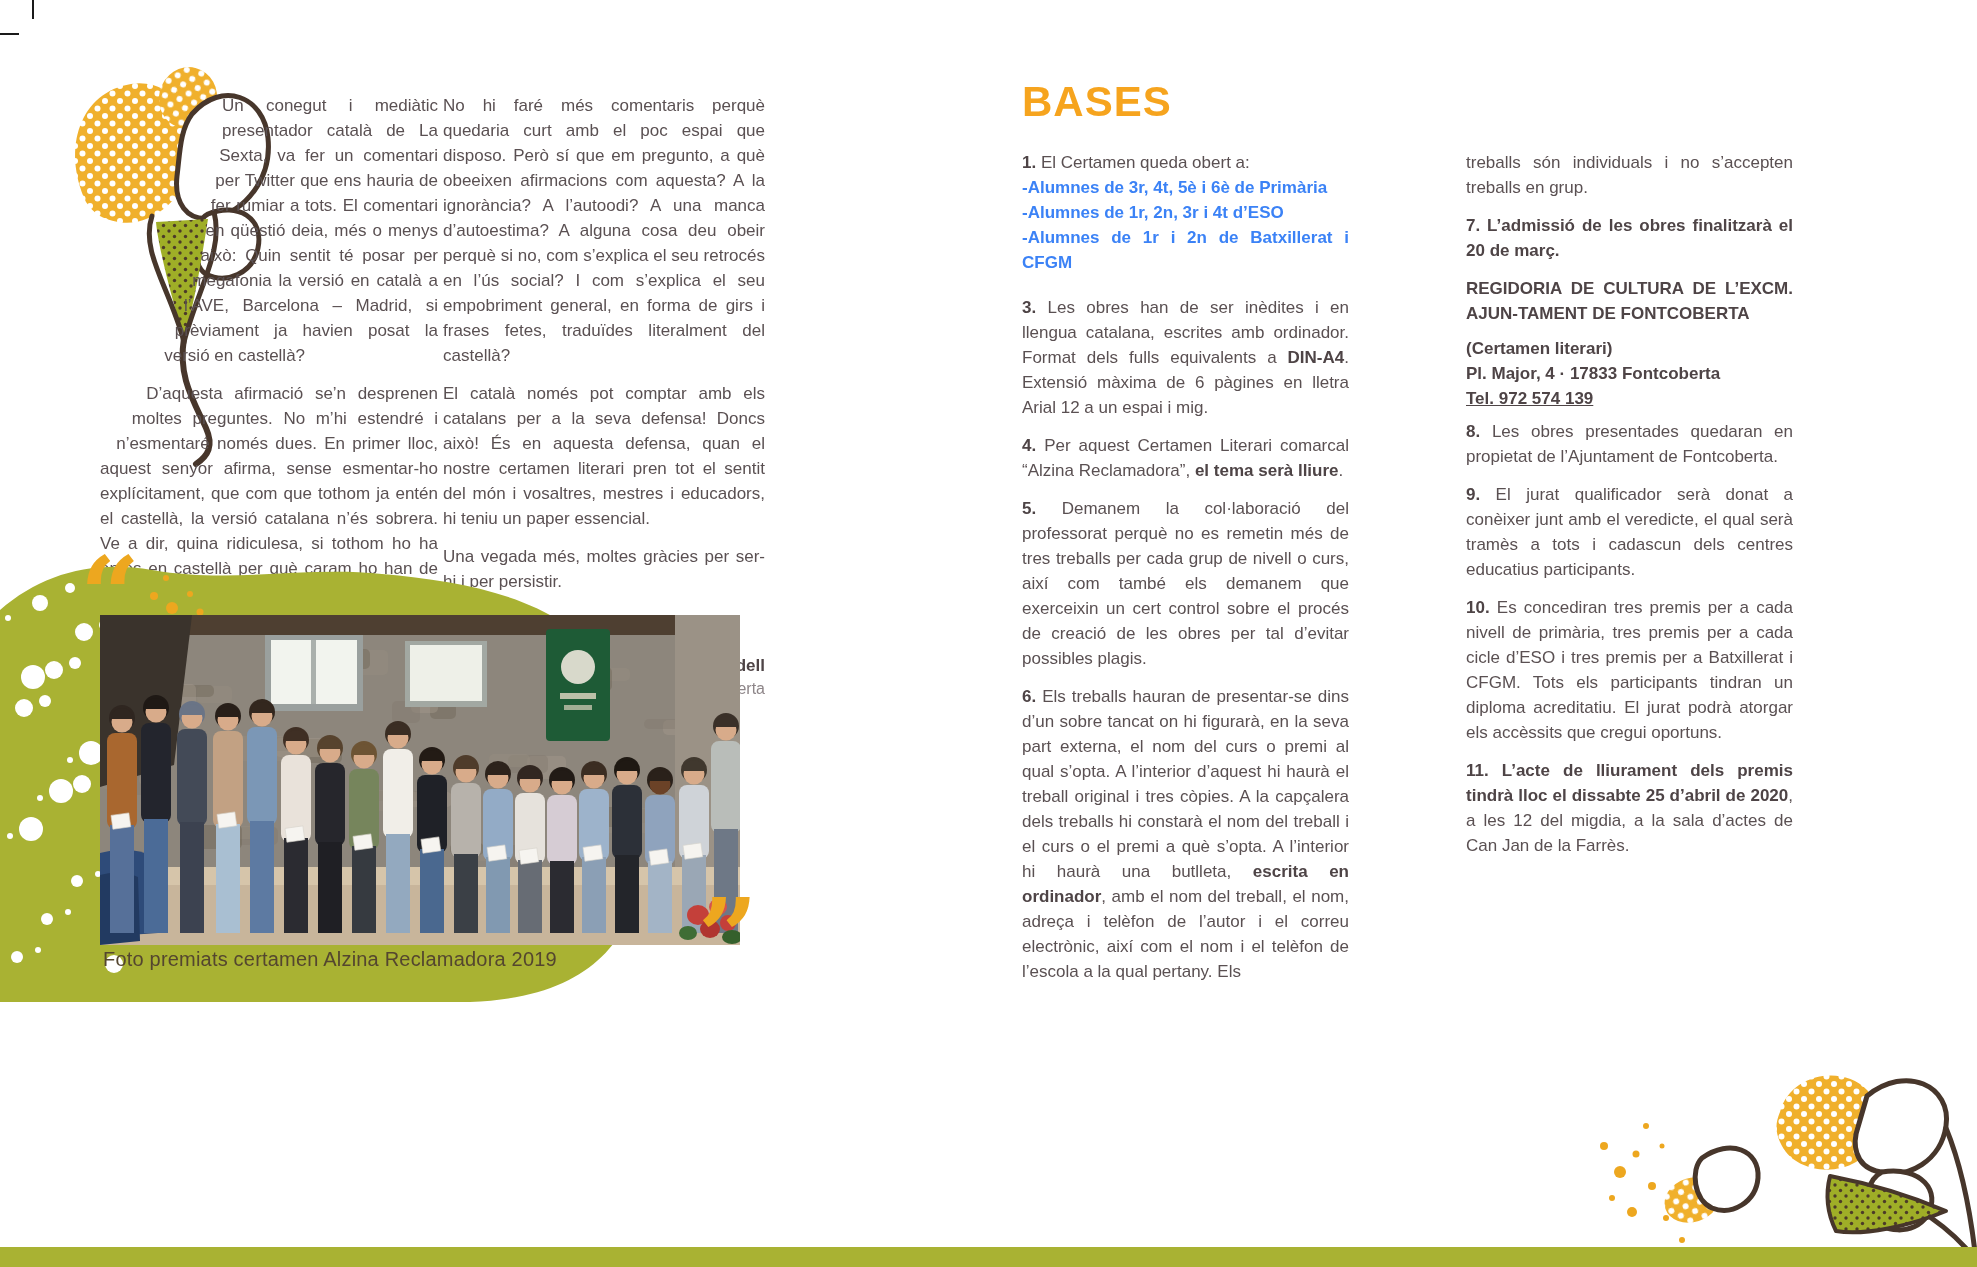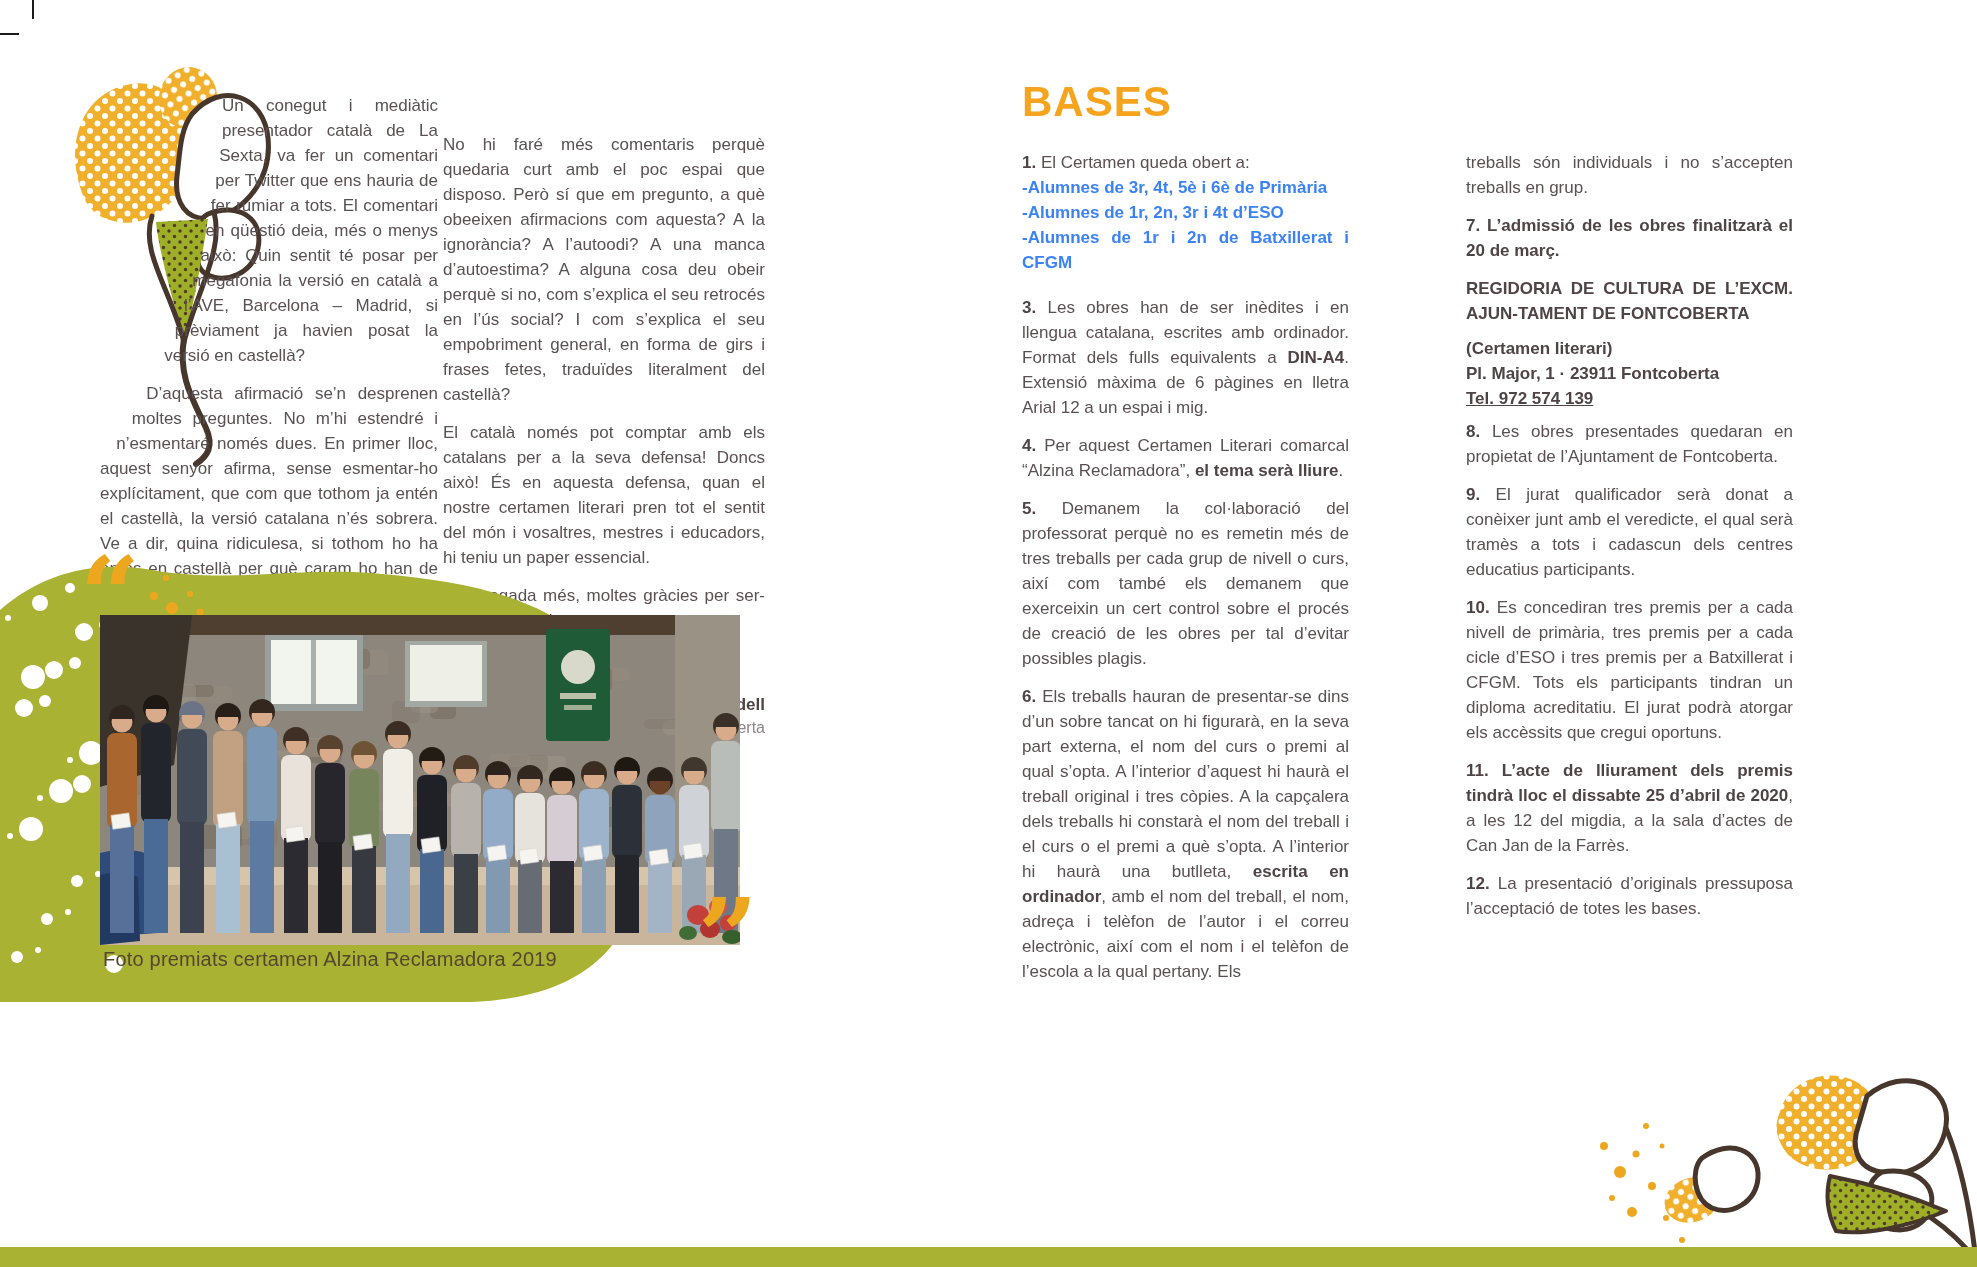--- a/index.html
+++ b/index.html
@@ -12,21 +12,21 @@
   .txt{font-size:17px;line-height:25px;text-align:justify;color:#5a5052;}
   .txt p{margin:0 0 13px 0;}
   .b{font-weight:bold;color:#4e4446;}
   
   .crop-v{left:32px;top:0;width:2px;height:19px;background:#1a1a1a;}
   .crop-h{left:0;top:33px;width:19px;height:2px;background:#1a1a1a;}
   
   #col1{left:100px;top:93px;width:338px;height:450px;}
   #flowerwrap{float:left;width:122px;height:362px;
     shape-outside:polygon(0% 0%,100% 0%,100% 9%,93% 24%,82% 42%,64% 60%,44% 76%,20% 90%,0% 100%);}
-  #col2{left:443px;top:93px;width:322px;height:460px;margin-top:39px;}
+  #col2{left:443px;top:93px;width:322px;height:460px;}
   #signature{margin-top:60px;text-align:right;}
   #signature .name{font-weight:bold;color:#4e4446;font-size:17px;line-height:23px;}
   #signature .role{color:#8d8588;font-size:16px;line-height:23px;}
   
   #bases-heading{left:1022px;top:78px;font-size:42px;font-weight:bold;color:#f6a41e;letter-spacing:1px;}
   #bcol1{left:1022px;top:150px;width:327px;}
   #bcol2{left:1466px;top:150px;width:327px;}
   .bitem{margin:0 0 20px 0;}
   .bline{font-weight:bold;color:#3b82f6;}
   
@@ -338,27 +338,26 @@
   <p class="bitem"><span class="b">4.</span><span> Per aquest Certamen Literari comarcal “Alzina Reclamadora”, </span><span class="b">el tema serà lliure</span><span>.</span></p>
   <p class="bitem"><span class="b">5.</span><span> Demanem la col·laboració del professorat perquè no es remetin més de tres treballs per cada grup de nivell o curs, així com també els demanem que exerceixin un cert control sobre el procés de creació de les obres per tal d’evitar possibles plagis.</span></p>
   <p class="bitem"><span class="b">6.</span><span> Els treballs hauran de presentar-se dins d’un sobre tancat on hi figurarà, en la seva part externa, el nom del curs o premi al qual s’opta. A l’interior d’aquest hi haurà el treball original i tres còpies. A la capçalera dels treballs hi constarà el nom del treball i el curs o el premi a què s’opta. A l’interior hi haurà una butlleta, </span><span class="b">escrita en ordinador</span><span>, amb el nom del treball, el nom, adreça i telèfon de l’autor i el correu electrònic, així com el nom i el telèfon de l’escola a la qual pertany. Els</span></p>
 </div>
 
 <div id="bcol2" class="abs txt">
   <p class="bitem">treballs són individuals i no s’accepten treballs en grup.</p>
   <p class="bitem b">7. L’admissió de les obres finalitzarà el 20 de març.</p>
   <p class="b" style="margin:0 0 10px 0;">REGIDORIA DE CULTURA DE L’EXCM. AJUN-TAMENT DE FONTCOBERTA</p>
   <p class="b" style="margin:0;">(Certamen literari)</p>
-  <p class="b" style="margin:0;">Pl. Major, 1 · 23911 Fontcoberta</p>
+  <p class="b" style="margin:0;">Pl. Major, 4 · 17833 Fontcoberta</p>
   <p class="b" style="margin:0 0 8px 0;text-decoration:underline;">Tel. 972 574 139</p>
   <p class="bitem"><span class="b">8.</span><span> Les obres presentades quedaran en propietat de l’Ajuntament de Fontcoberta.</span></p>
   <p class="bitem"><span class="b">9.</span><span> El jurat qualificador serà donat a conèixer junt amb el veredicte, el qual serà tramès a tots i cadascun dels centres educatius participants.</span></p>
   <p class="bitem"><span class="b">10.</span><span> Es concediran tres premis per a cada nivell de primària, tres premis per a cada cicle d’ESO i tres premis per a Batxillerat i CFGM. Tots els participants tindran un diploma acreditatiu. El jurat podrà atorgar els accèssits que cregui oportuns.</span></p>
   <p class="bitem"><span class="b">11. L’acte de lliurament dels premis tindrà lloc el dissabte 25 d’abril de 2020</span><span>, a les 12 del migdia, a la sala d’actes de Can Jan de la Farrès.</span></p>
-  <p class="bitem"><span class="b">12.</span><span> La presentació d’originals pressuposa l’acceptació de totes les bases.</span></p>
 </div>
 
 <svg id="flower-br" class="abs" width="387" height="215" viewBox="0 0 387 215">
   <g>
     <circle cx="14" cy="96" r="4" fill="#eda71f"></circle>
       <circle cx="30" cy="122" r="6" fill="#eda71f"></circle>
     <circle cx="22" cy="148" r="3" fill="#eda71f"></circle>
       <circle cx="46" cy="104" r="3.5" fill="#eda71f"></circle>
     <circle cx="42" cy="162" r="5" fill="#eda71f"></circle>
       <circle cx="62" cy="136" r="4" fill="#eda71f"></circle>

